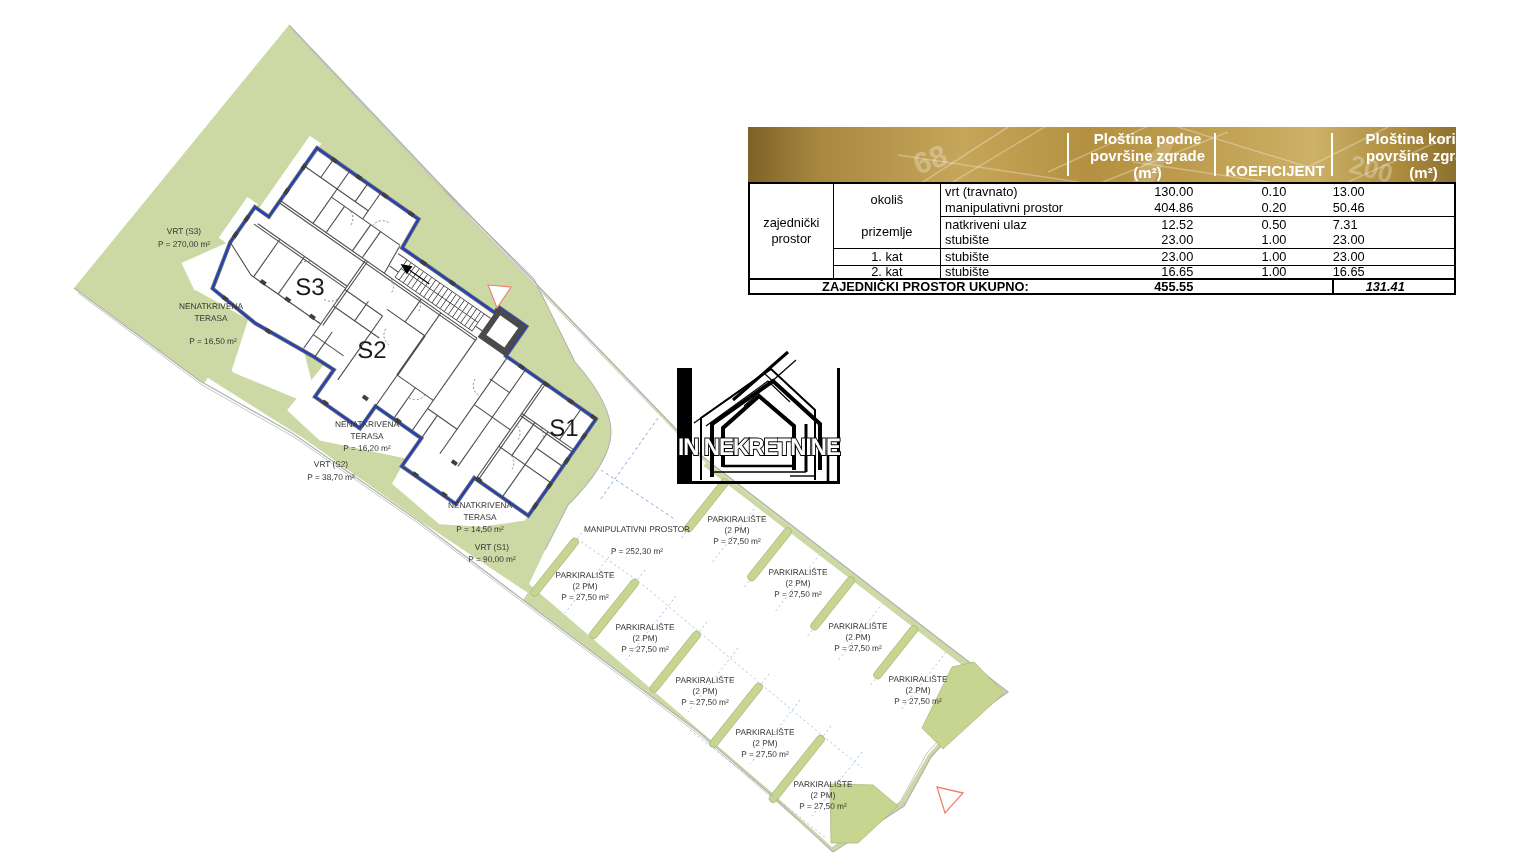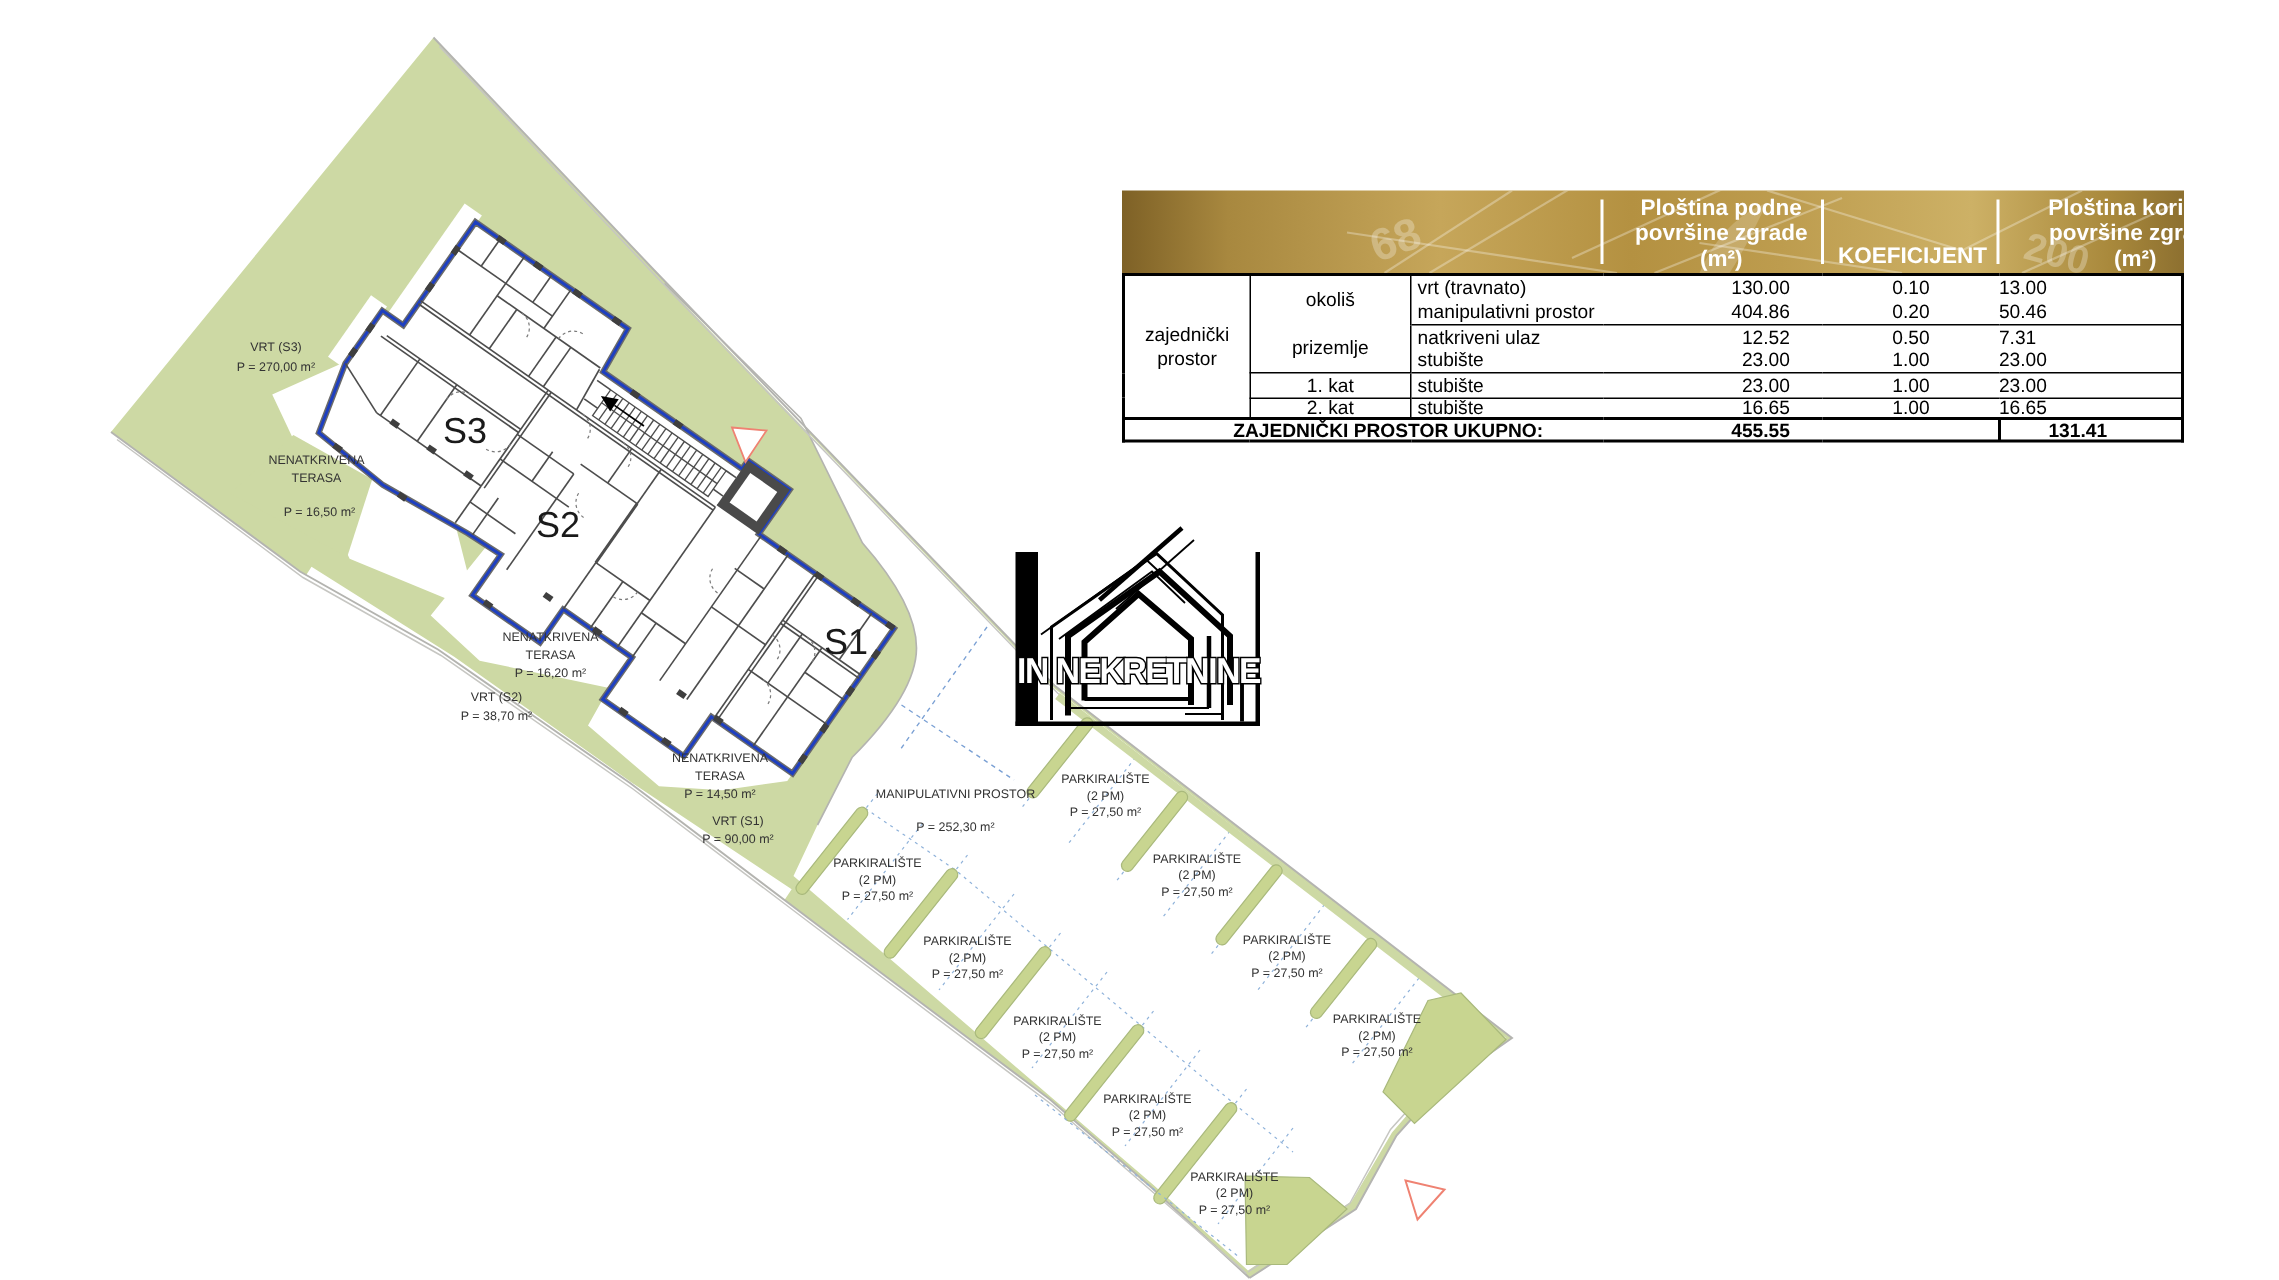--- a/index.html
+++ b/index.html
@@ -24,21 +24,21 @@
   .rt td{height:13.3px;line-height:13.3px;}
   .cc{text-align:center;}
   .dl{text-align:left;padding-left:4px;border-left:1px solid #f97316;}
   .num{text-align:right;padding-right:22px;}
   .num2{text-align:left;padding-right:20px;}
   .bthin{border-right:1px solid #000;}
   .bt{border-top:1px solid #000;}
   .tot{font-weight:bold;text-align:center;padding-left:60px;}
   .totv{font-weight:bold;}
   .rt td{border-top:2px solid #000;padding-left:32px;}
-  .totbox{border-left:2px solid #000;}
+  .totbox{border-left:2px solid #000;font-style:italic;}
 </style>
 </head>
 <body>
 
 <svg id="plan" width="1519" height="853" viewBox="0 0 1519 853" style="text-rendering:geometricPrecision">
   <g id="site">
 
     <polygon points="289,25 436,180 703,457 1008,692 958,727 931,757 904,806 833,852 768,792 700,733 560,628 420,522 292,433 200,381 74,288" fill="#cdd9a4"></polygon>
 
     <path d="M443,189 L703,459 L1004,692 L954,725 L928,755 L901,801 L832,847 L769,790 L529,584

